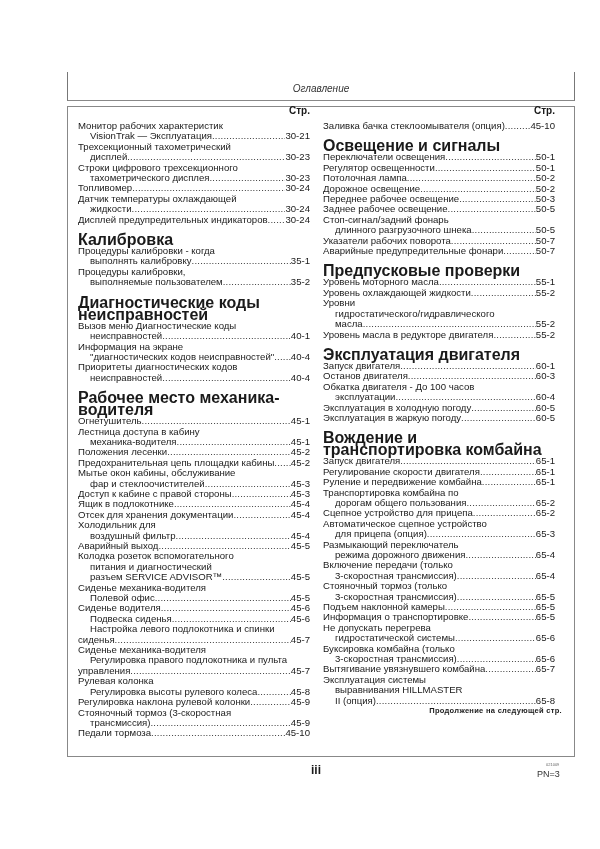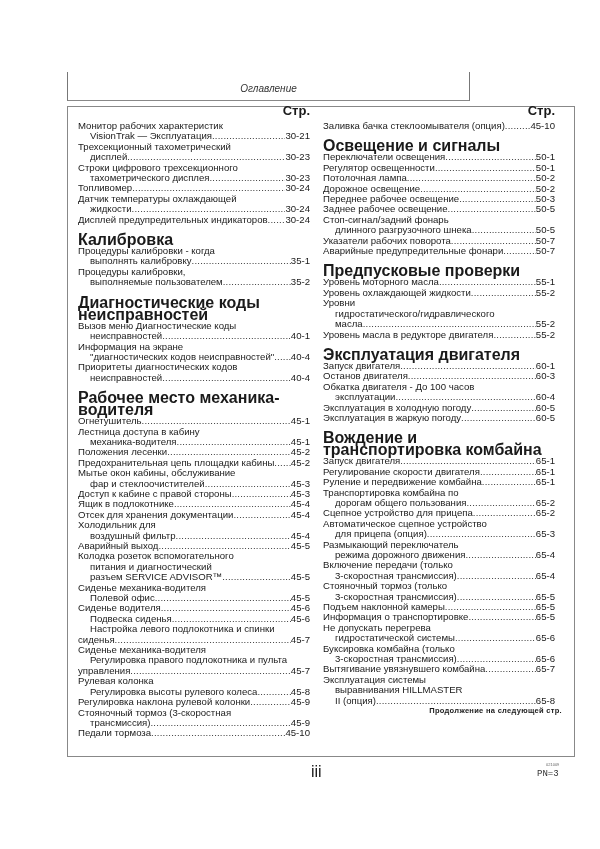--- a/index.html
+++ b/index.html
@@ -1,39 +1,39 @@
 <!DOCTYPE html>
 <html><head>
 <meta charset="utf-8">
 <style>
   html, body { margin:0; padding:0; background:#ffffff; }
   body { width:600px; height:849px; position:relative; overflow:hidden;
          font-family:"Liberation Sans", sans-serif; color:#1a1a1a; }
-  .header-band { position:absolute; left:67px; top:72px; width:403px; height:29px;
+  .header-band { position:absolute; left:67px; top:72px; width:508px; height:29px;
          border-left:1px solid #777; border-right:1px solid #777; border-bottom:1.5px solid #888; box-sizing:border-box; }
   .header-title { position:absolute; left:0; right:0; bottom:6px; text-align:center;
          font-style:italic; font-size:10px; color:#333; }
   .content-box { position:absolute; left:67px; top:106px; width:508px; height:651px;
          border:1px solid #888; box-sizing:border-box; }
   .col { position:absolute; top:0; width:232px; font-size:9.6px; line-height:10.4px; }
   .col-left { left:10px; }
   .col-right { left:255px; }
-  .str-head { text-align:right; font-weight:bold; font-size:13px; margin-top:-2px; height:16px; line-height:12px; padding-top:0; }
+  .str-head { text-align:right; font-weight:bold; font-size:10px; margin-top:-2px; height:16px; line-height:12px; padding-top:0; }
   .section-title { font-weight:bold; font-size:16px; line-height:12px; margin-top:9px; }
   .entry { position:relative; }
   .line { display:flex; white-space:nowrap; }
   .line.indent { padding-left:12px; }
   .txt { flex:0 0 auto; }
   .dots { flex:1 1 auto; overflow:hidden; white-space:nowrap; color:#333; letter-spacing:0.2px; }
   .dots::after { content:"........................................................................................................................................"; }
   .pg { flex:0 0 auto; }
   .continue-note { position:absolute; right:12px; top:599px; font-size:7.5px; font-weight:bold; letter-spacing:0.3px; }
-  .page-roman { position:absolute; left:311px; top:763px; font-size:16px; font-weight:normal; }
+  .page-roman { position:absolute; left:311px; top:763px; font-size:12px; font-weight:bold; }
   .doc-code { position:absolute; left:546px; top:762px; font-size:4px; color:#666; }
-  .pn { position:absolute; left:537px; top:769px; font-size:9px; color:#333;font-family:Liberation Mono, monospace; }
+  .pn { position:absolute; left:537px; top:769px; font-size:9px; color:#333; }
 </style>
 </head>
 <body>
 
 <div class="header-band">
   <div class="header-title">Оглавление</div>
 </div>
 
 <div class="content-box">
   <div class="col col-left">

